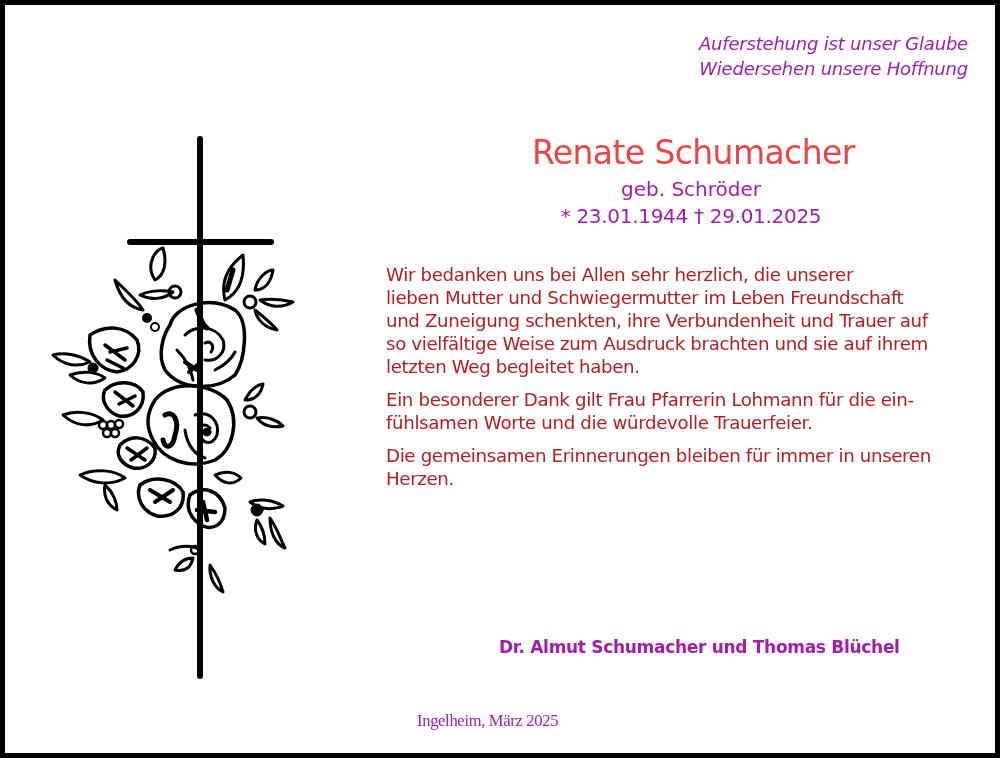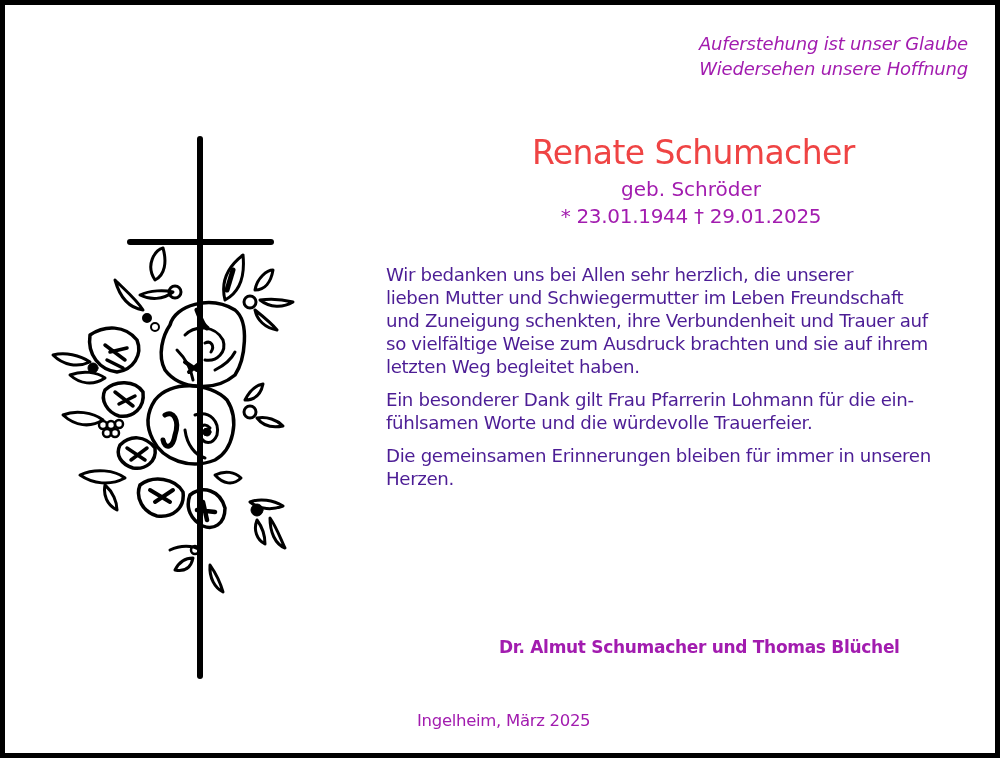--- a/index.html
+++ b/index.html
@@ -8,25 +8,25 @@
     position: absolute; left: 0; top: 0; width: 1000px; height: 758px;
     box-sizing: border-box; border: 5px solid #000; background: #fff;
   }
   .txt { position: absolute; color: #a21caf; font-family: "DejaVu Sans", "Liberation Sans", sans-serif; white-space: nowrap; }
   .motto { right: 27px; top: 26px; text-align: right; font-style: italic; font-size: 18px; line-height: 25px; letter-spacing: -0.2px; }
   .motto div { white-space: nowrap; }
   .name { left: 527px; top: 128px; font-size: 33px; letter-spacing: -0.6px; font-weight: normal; color: #ef4444; }
   .maiden { left: 0; width: 1372px; top: 172px; text-align: center; font-size: 20px; }
   .dates { left: 0; width: 1372px; top: 199px; text-align: center; font-size: 20px; letter-spacing: -0.3px; }
   .body-wrap { position: absolute; left: 381px; top: 258px; width: 600px; }
-  .para { font-family: "DejaVu Sans", "Liberation Sans", sans-serif; font-size: 18.2px; line-height: 23px; color: #4c1d95; margin: 0 0 10px 0; letter-spacing: -0.35px; }
+  .para { font-family: "DejaVu Sans", "Liberation Sans", sans-serif; font-size: 18.2px; line-height: 23px; color: #b91c1c; margin: 0 0 10px 0; letter-spacing: -0.35px; }
   .para span { display: block; white-space: nowrap; }
   .sig { left: 494px; top: 631px; font-size: 17px; font-weight: bold; line-height: 23px; letter-spacing: -0.3px; }
   .sig div { white-space: nowrap; }
-  .place { left: 412px; top: 706px; font-size: 16.5px; letter-spacing: -0.3px; }
+  .place { left: 412px; top: 706px; font-size: 16.5px; letter-spacing: -0.3px; font-family: Liberation Serif, serif; }
   .art { position: absolute; left: 40px; top: 125px; }
 </style>
 </head>
 <body>
 
 <div class="frame">
 
   <svg class="art" width="250" height="560" viewBox="0 0 250 560">
     <g fill="none" stroke="#000" stroke-linecap="round" stroke-linejoin="round">
 

